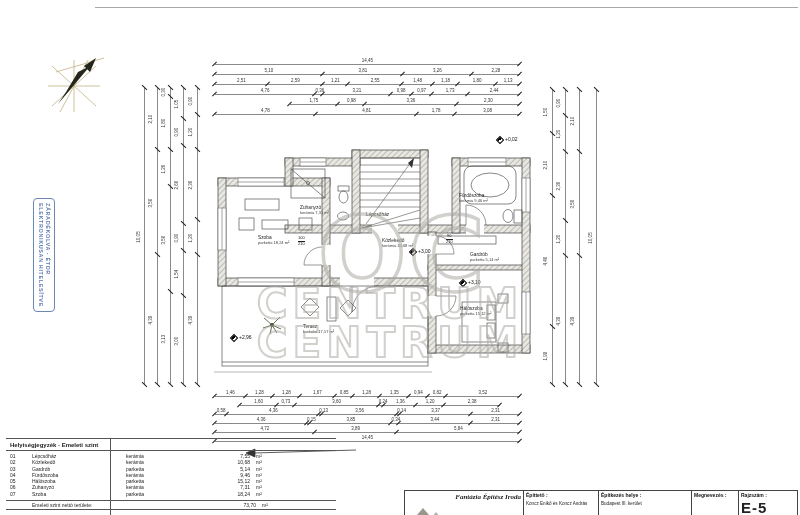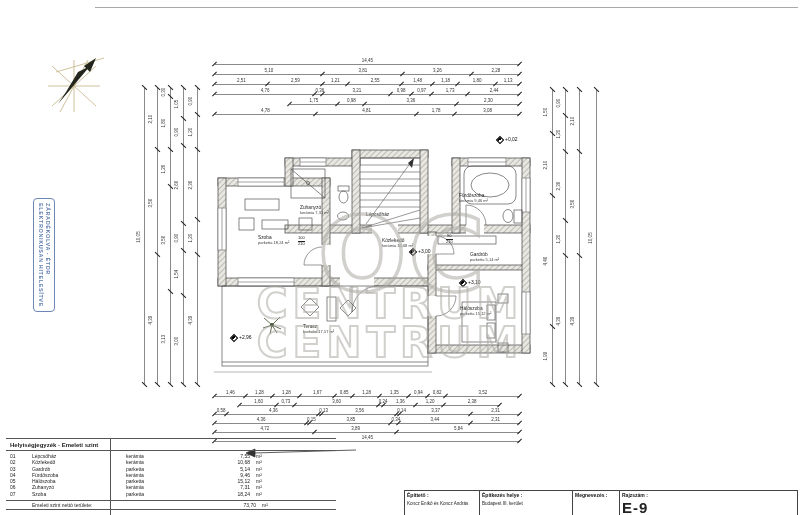--- a/index.html
+++ b/index.html
@@ -675,28 +675,33 @@
     </div>
   </div>
   <div class="ltotal">
     <span class="tl">Emeleti szint nettó területe:</span>
     <span class="tv">73,70</span>
     <span class="tu">m²</span>
   </div>
 </div>
 
 <div class="tblock">
+  <div class="tcol tc1">
+    <div class="company">Fantázia Építész Iroda</div>
+    <div class="tb-logo"></div>
+    <div class="tb-logo2"></div>
+  </div>
   <div class="tcol tc2">
     <div class="tlabel">Építtető :</div>
     <div class="tvalue">Koncz Enikő és Koncz  András</div>
   </div>
   <div class="tcol tc3">
     <div class="tlabel">Építkezés helye :</div>
     <div class="tvalue">Budapest  III. kerület</div>
   </div>
   <div class="tcol tc4">
     <div class="tlabel">Megnevezés :</div>
   </div>
   <div class="tcol tc5">
     <div class="tlabel">Rajzszám :</div>
-    <div class="rajz-big">E-9</div>
+    <div class="rajz-big">E-5</div>
   </div>
 </div>
 
 </body></html>

